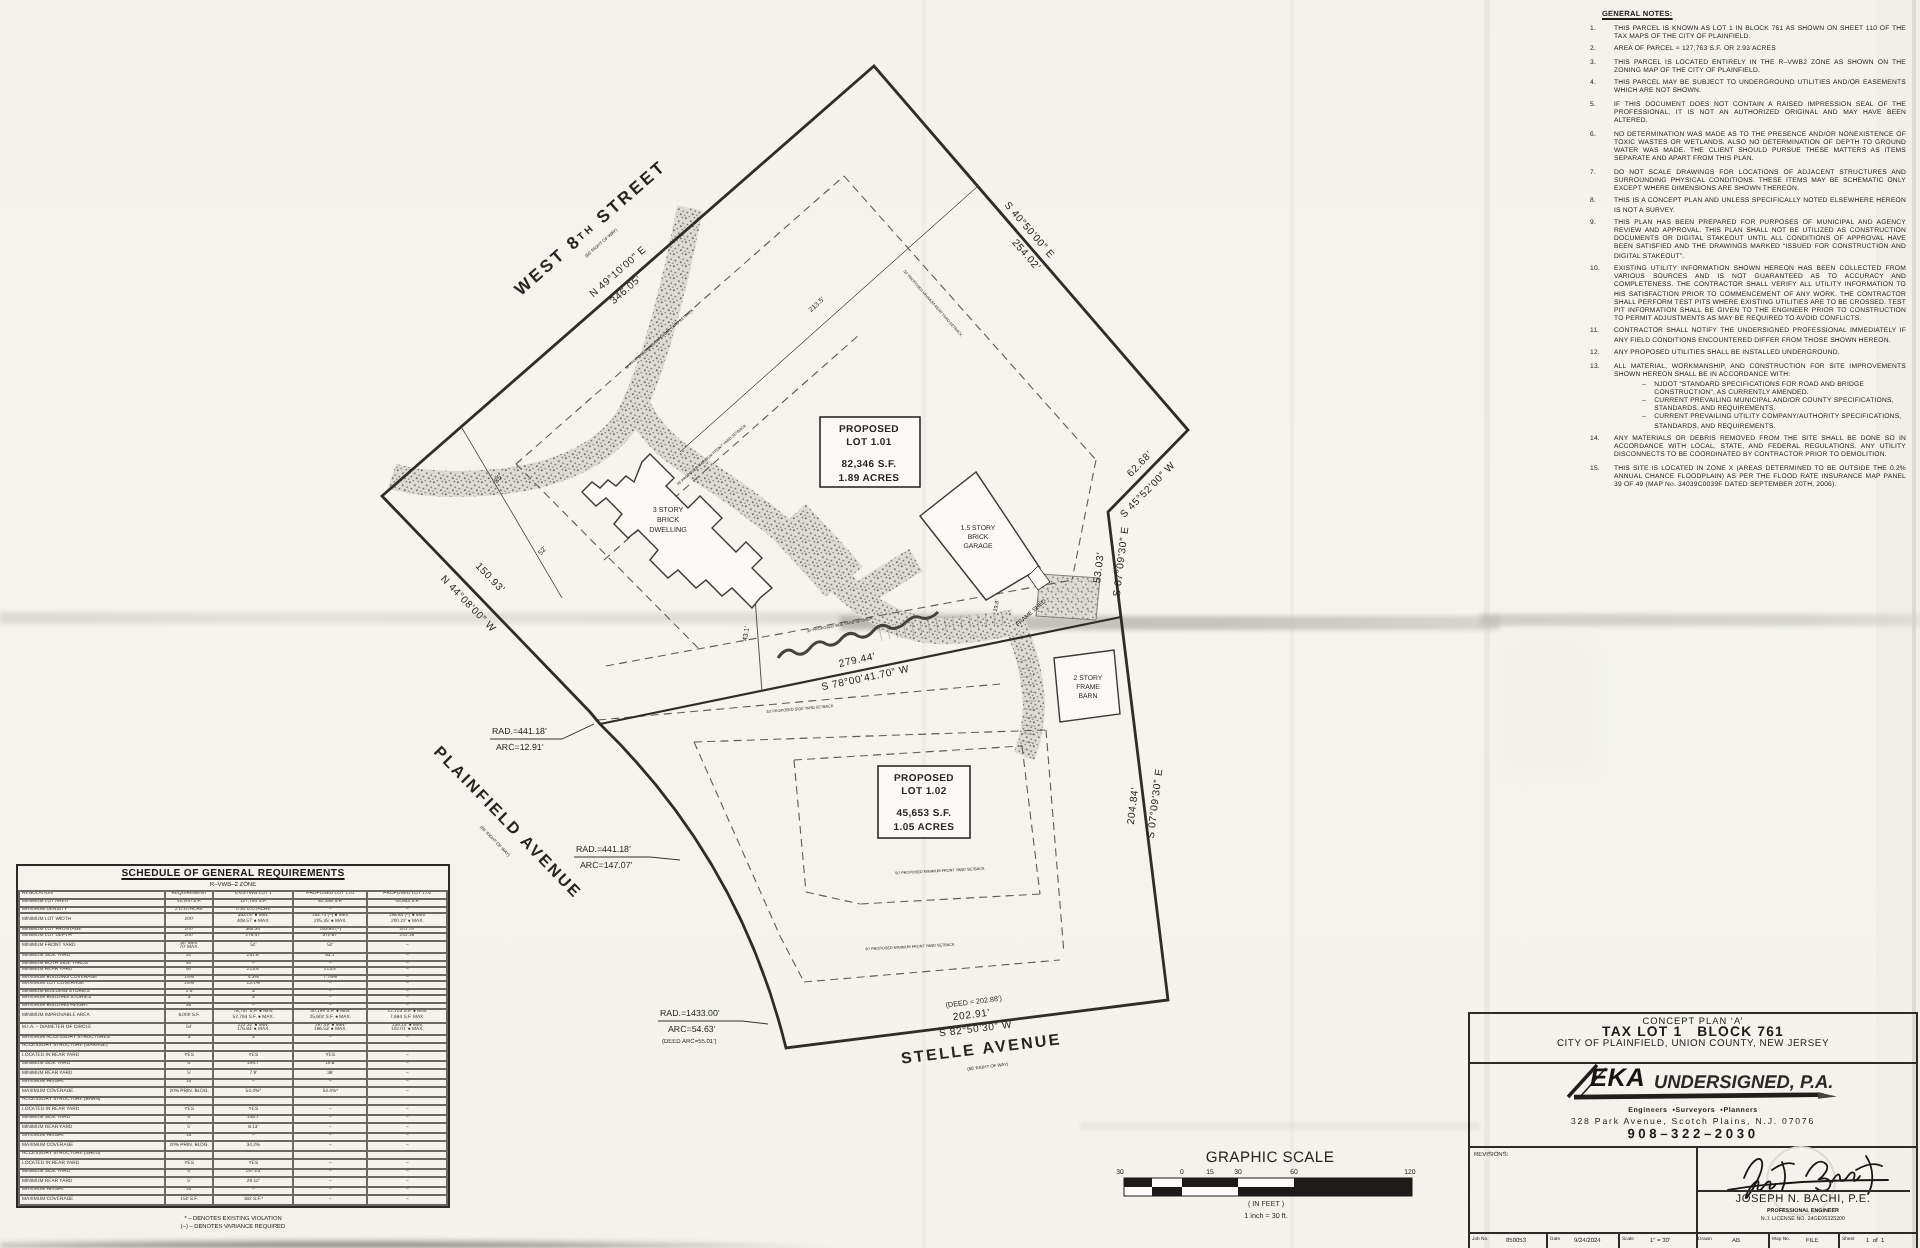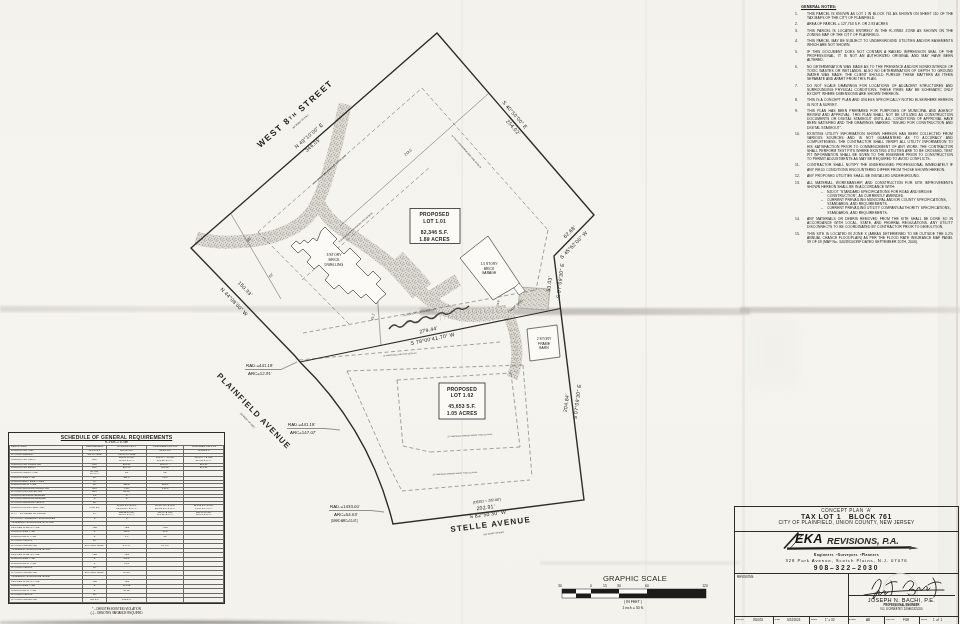--- a/index.html
+++ b/index.html
@@ -617,21 +617,21 @@
     <g stroke="#201f1d" fill="none">
       <line x1="49" y1="17.5" x2="63.5" y2="1.5" stroke-width="1.7"></line>
       <line x1="54.5" y1="18" x2="68" y2="3" stroke-width="0.8"></line>
     </g>
     <polygon points="52,16.4 175,15.2 182,17.4 52,18.8" fill="#201f1d"></polygon>
     <polygon points="174,15.2 183.5,17.2 174,18.4" fill="#45443f"></polygon>
   </svg>
 
   <div style="position:absolute;left:60px;top:26px;font-size:12.8px;font-weight:bold;font-style:italic;letter-spacing:0.2px;line-height:1;color:#161514;">EKA</div>
 
-  <div style="position:absolute;left:92px;top:29.5px;font-size:9.2px;font-weight:bold;font-style:italic;line-height:1;color:#2a2927;letter-spacing:0px;">REVISIONS, P.A.</div>
+  <div style="position:absolute;left:92px;top:29.5px;font-size:9.2px;font-weight:bold;font-style:italic;line-height:1;color:#2a2927;letter-spacing:0px;">UNDERSIGNED, P.A.</div>
 
   <div style="text-align:center;font-size:3.5px;font-weight:bold;letter-spacing:0.3px;position:absolute;top:46px;width:100%;">Engineers&nbsp; •Surveyors&nbsp; •Planners</div>
 
   <div style="text-align:center;font-size:4.3px;letter-spacing:0.9px;position:absolute;top:51px;width:100%;">328 Park Avenue, Scotch Plains, N.J. 07076</div>
 
   <div style="text-align:center;font-size:6.6px;font-weight:bold;letter-spacing:1.8px;position:absolute;top:56.5px;width:100%;">908–322–2030</div>
 
   <div style="position:absolute;left:-1px;top:66px;width:224px;border-top:0.9px solid #2c2b29;"></div>
 
   <div style="position:absolute;left:2px;top:67.5px;font-size:3px;">REVISIONS:</div>

